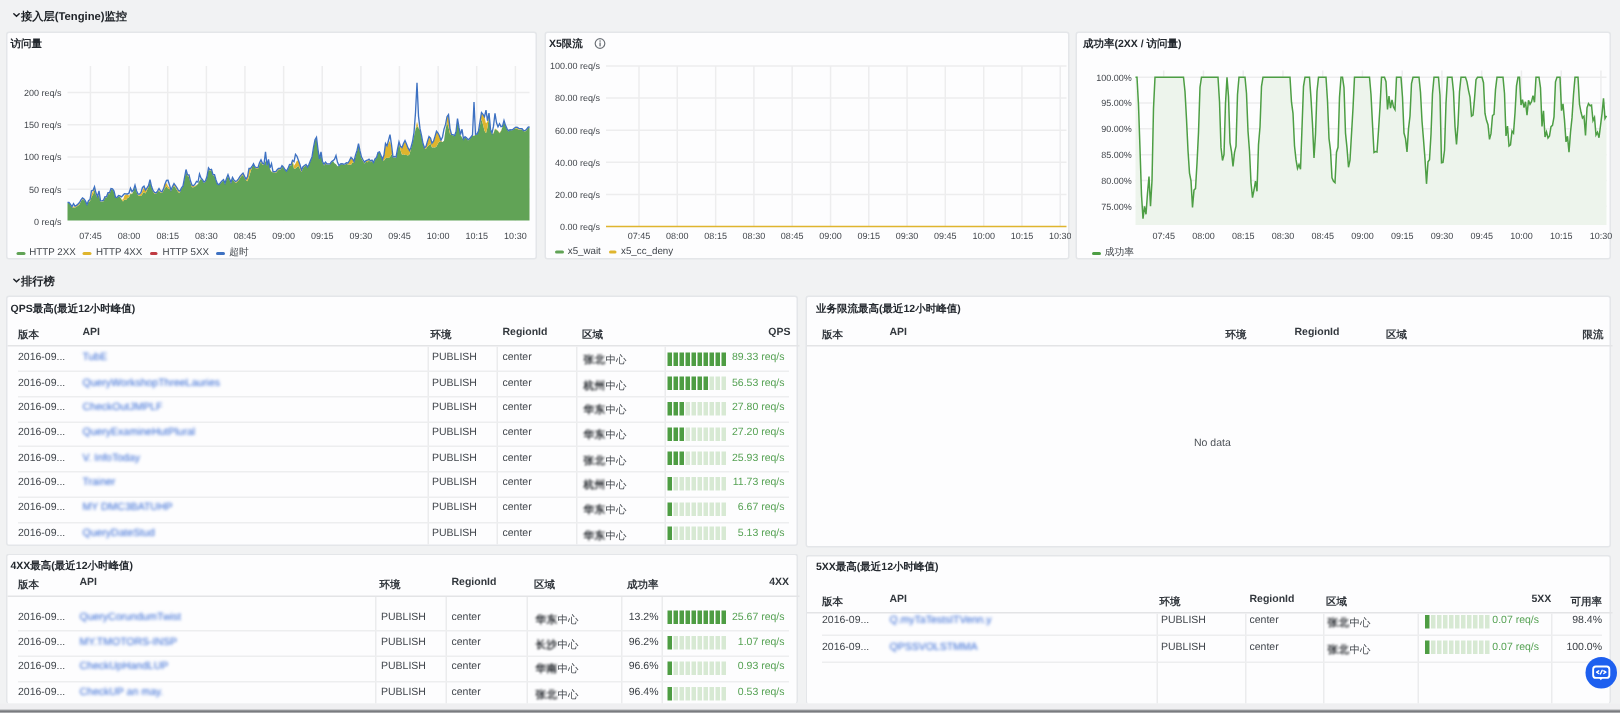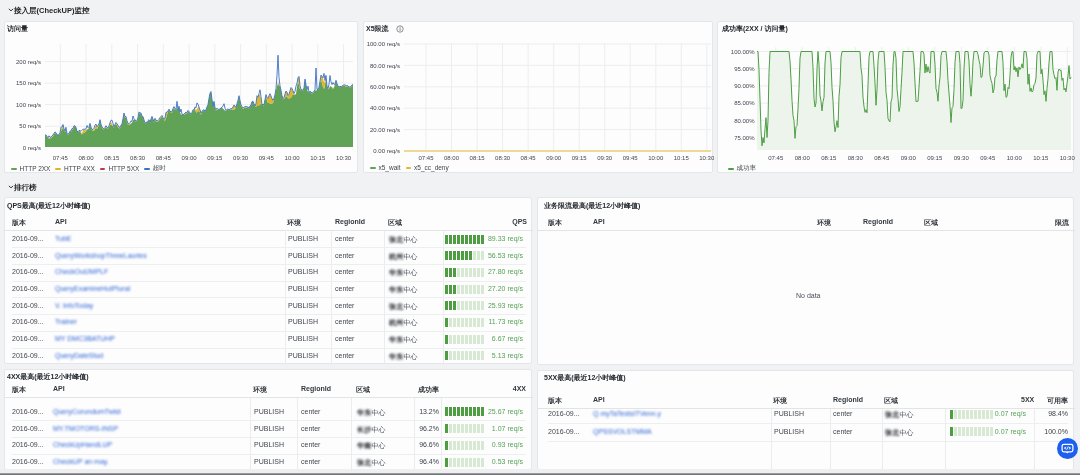--- a/index.html
+++ b/index.html
@@ -21,21 +21,21 @@
 .gauge i{display:block;width:3.1px;height:9px;margin-right:0.9px;background:#D7E9D3;}
 .gauge i.f{background:#4E9D43;}
 .leg{position:absolute;font-size:6.5px;color:#3F444A;white-space:nowrap;display:flex;align-items:center;}
 .leg .d{display:inline-block;width:5.5px;height:2.5px;border-radius:1px;margin-right:3px;}
 .leg span{margin-right:5px;display:flex;align-items:center;}
 </style></head><body>
 
 <svg class="chev" style="left:8px;top:7px;" viewBox="0 0 10 10">
     <path d="M2 3.5 L5 6.5 L8 3.5" fill="none" stroke="#1C2025" stroke-width="1.6" stroke-linecap="round"></path>
   </svg>
-<div class="sech" style="left:14px;top:5.5px;">接入层(CheckUP)监控</div>
+<div class="sech" style="left:14px;top:5.5px;">接入层(Tengine)监控</div>
 <svg class="chev" style="left:8px;top:183.5px;" viewBox="0 0 10 10">
     <path d="M2 3.5 L5 6.5 L8 3.5" fill="none" stroke="#1C2025" stroke-width="1.6" stroke-linecap="round"></path>
   </svg>
 <div class="sech" style="left:14px;top:182.5px;">排行榜</div>
 <div class="panel" style="left:4px;top:21px;width:354px;height:152px;">
 <div class="ptitle" style="left:2px;top:2px;">访问量</div>
 <svg width="354" height="152" style="position:absolute;left:0;top:0;">
       <line x1="55.3" y1="22" x2="55.3" y2="125" stroke="#EDEDEE" stroke-width="1"></line>
       <line x1="81.0" y1="22" x2="81.0" y2="125" stroke="#EDEDEE" stroke-width="1"></line>
       <line x1="106.8" y1="22" x2="106.8" y2="125" stroke="#EDEDEE" stroke-width="1"></line>

